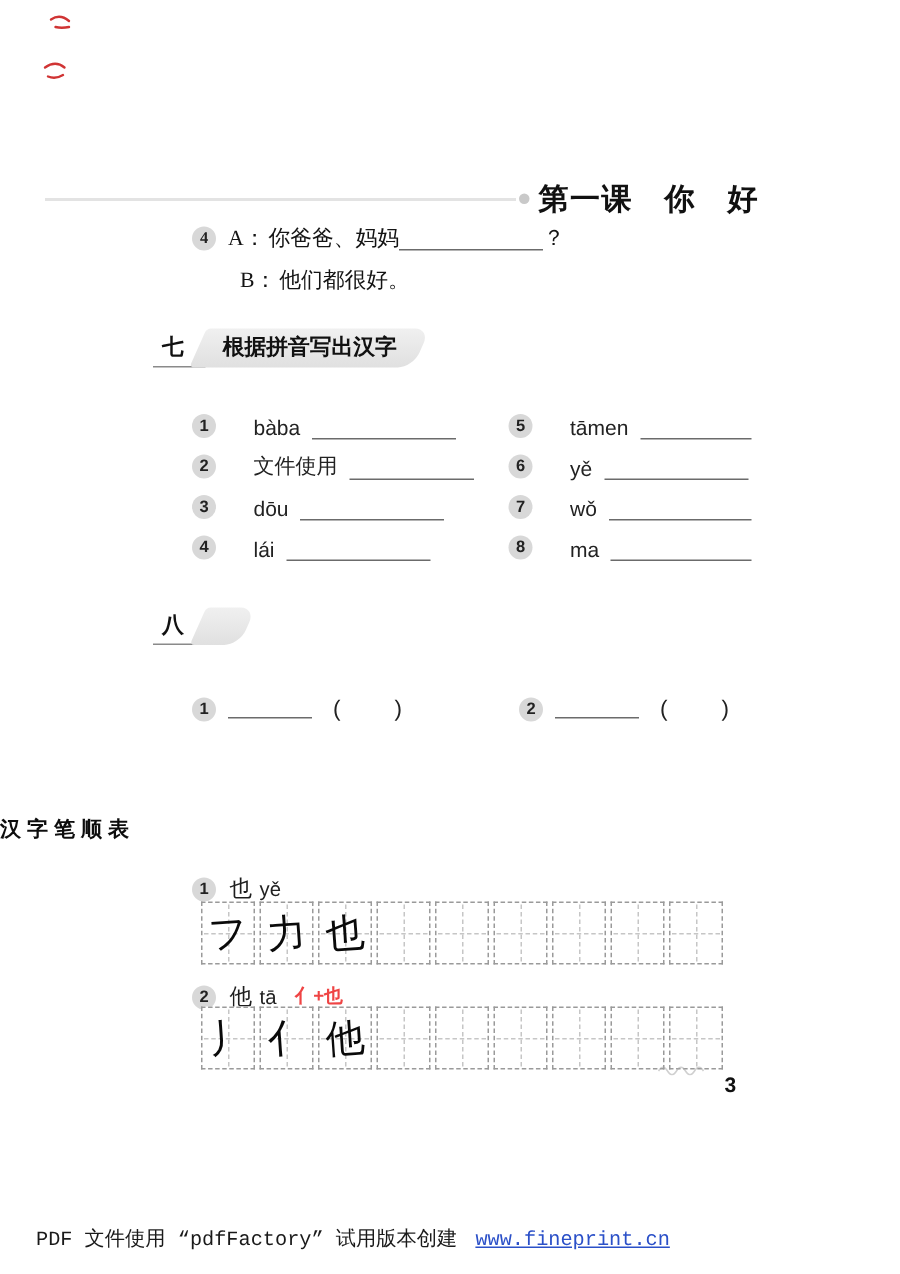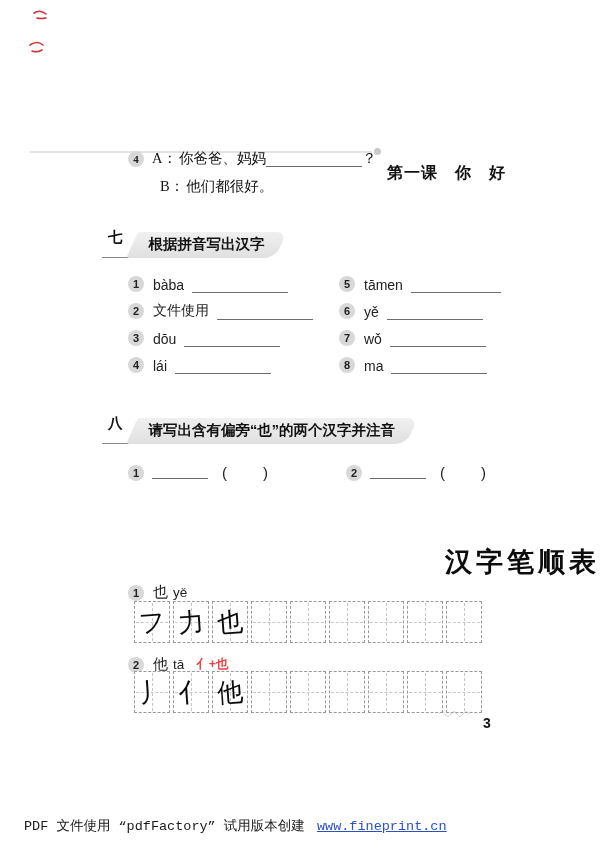--- a/index.html
+++ b/index.html
@@ -5,63 +5,63 @@
   html,body{margin:0;padding:0;}
   body{
     width:600px;height:849px;position:relative;background:#ffffff;
     font-family:"Liberation Sans",sans-serif;color:#1d1d1d;
     overflow:hidden;
   }
   
   .header-row{position:absolute;left:30px;top:119px;width:476px;display:flex;align-items:center;}
   .header-rule{flex:1;height:2px;background:#e3e3e3;}
   .header-dot{width:7px;height:7px;border-radius:50%;background:#c9c9c9;margin:0 6px 0 2px;}
-  .lesson-title{font-family:Liberation Sans, sans-serif;font-weight:bold;font-size:16px;color:#111;white-space:nowrap;letter-spacing:1px;margin-top:44px;}
+  .lesson-title{font-family:Liberation Sans, sans-serif;font-weight:bold;font-size:20px;color:#111;white-space:nowrap;letter-spacing:1px;}
   
   .red-marks{position:absolute;left:26px;top:5px;}
   .tiny-scribble{position:absolute;left:437px;top:707px;opacity:.55;}
   
   .num{display:inline-flex;align-items:center;justify-content:center;width:16px;height:16px;border-radius:50%;
        background:#d8d8d8;color:#222;font-weight:bold;font-size:11px;flex:none;}
   .blank{display:inline-block;border-bottom:1.2px solid #6b6b6b;height:14px;}
   
   .q4{position:absolute;left:128px;top:149px;font-family:"Liberation Serif","DejaVu Serif",serif;font-size:14.5px;color:#141414;}
   .q4 .line{display:flex;align-items:flex-end;margin-bottom:9px;}
   .q4 .speaker{margin:0 2px 0 8px;font-family:"Liberation Serif",serif;}
   .q4 .num{margin-bottom:1px;}
   .q4 .blank{width:96px;margin:0 0 1px 0;}
   .q4 .lineB{padding-left:24px;}
   
   .sec{position:absolute;left:102px;}
   .sec-head{display:flex;align-items:stretch;font-size:14.5px;font-weight:bold;color:#111;}
   .sec-marker{display:flex;align-items:center;padding:2px 14px 3px 6px;border-bottom:1.5px solid #8a8a8a;}
-  .sec-title{position:relative;padding:3px 16px 4px 12px;margin-top:13px;}
+  .sec-title{position:relative;padding:3px 16px 4px 12px;}
   .sec-title .skew-bg{position:absolute;top:0;bottom:0;left:-5px;right:0;background:linear-gradient(180deg,#f0f0f0,#e0e0e0);
      transform:skewX(-24deg);border-radius:3px 10px 10px 3px;}
   .sec-title .t{position:relative;}
   .sec-instr{margin:8px 0 0 42px;font-size:12.5px;color:#4c4c4c;line-height:1.35;}
   .sec-instr i{font-style:italic;}
   
   .py-grid{position:absolute;left:128px;top:266px;display:grid;grid-auto-flow:column;
      grid-template-rows:repeat(4,27px);grid-template-columns:211px 172px;}
   .p-item{display:flex;align-items:flex-end;width:188px;}
   .p-item .num{margin-bottom:1px;}
-  .p-item .py{margin:0 0 0 9px;font-size:14px;color:#222;}
+  .p-item .py{margin:0 0 0 25px;font-size:14px;color:#222;}
   .p-item .blank{flex:1;margin-left:8px;max-width:96px;}
   .py-grid .col2{width:162px;}
   
   .rad-items{position:absolute;left:128px;top:464px;display:flex;font-size:15px;}
   .r-item{display:flex;align-items:flex-end;}
   .r-item .blank{width:56px;margin:0 0 2px 8px;}
   .r-item .paren{margin-left:14px;color:#222;}
   .r-item .paren-close{margin-left:36px;color:#222;}
   .r-item + .r-item{margin-left:78px;}
   
-  .stroke-title{position:absolute;left:0;top:544px;width:100%;text-align:right;
-     font-size:27px;font-weight:bold;letter-spacing:4px;color:#0d0d0d;}
+  .stroke-title{position:absolute;left:0;top:544px;width:100%;text-align:left;
+     font-size:14px;font-weight:bold;letter-spacing:4px;color:#0d0d0d;}
   .stroke-label{position:absolute;left:128px;display:flex;align-items:center;font-size:14px;}
   .stroke-label .hz{font-family:"Liberation Serif","DejaVu Serif",serif;font-size:15px;margin:0 5px 0 9px;}
   .stroke-label .py{font-size:13.5px;color:#222;}
   .stroke-label .comp{margin-left:12px;font-size:12.5px;font-weight:bold;color:#ef4444;}
   .strip{position:absolute;left:134px;display:flex;gap:3px;}
   .cell{position:relative;width:34px;height:40px;border:1px dashed #9a9a9a;background:#fff;flex:none;}
   .cell::before{content:"";position:absolute;left:1px;right:1px;top:50%;border-top:1px dashed #c6c6c6;}
   .cell::after{content:"";position:absolute;top:1px;bottom:1px;left:50%;border-left:1px dashed #c6c6c6;}
   .cell .st{position:absolute;inset:0;display:flex;align-items:center;justify-content:center;z-index:1;
      font-family:"Liberation Serif","DejaVu Serif",serif;font-size:26px;color:#0a0a0a;transform:rotate(-4deg);}
@@ -150,21 +150,20 @@
     <span class="py">ma</span>
     <span class="blank"></span>
   </div>
 </div>
 
 <div class="sec" style="top:405px;">
   <div class="sec-head">
     <span class="sec-marker">八</span>
     <span class="sec-title">
       <span class="skew-bg"></span>
-      <span class="t">请写出含有偏旁“也”的两个汉字并注音</span>
     </span>
   </div>
 </div>
 
 <div class="rad-items">
   <div class="r-item">
     <span class="num">1</span>
     <span class="blank"></span>
     <span class="paren">(</span>
     <span class="paren-close">)</span>

